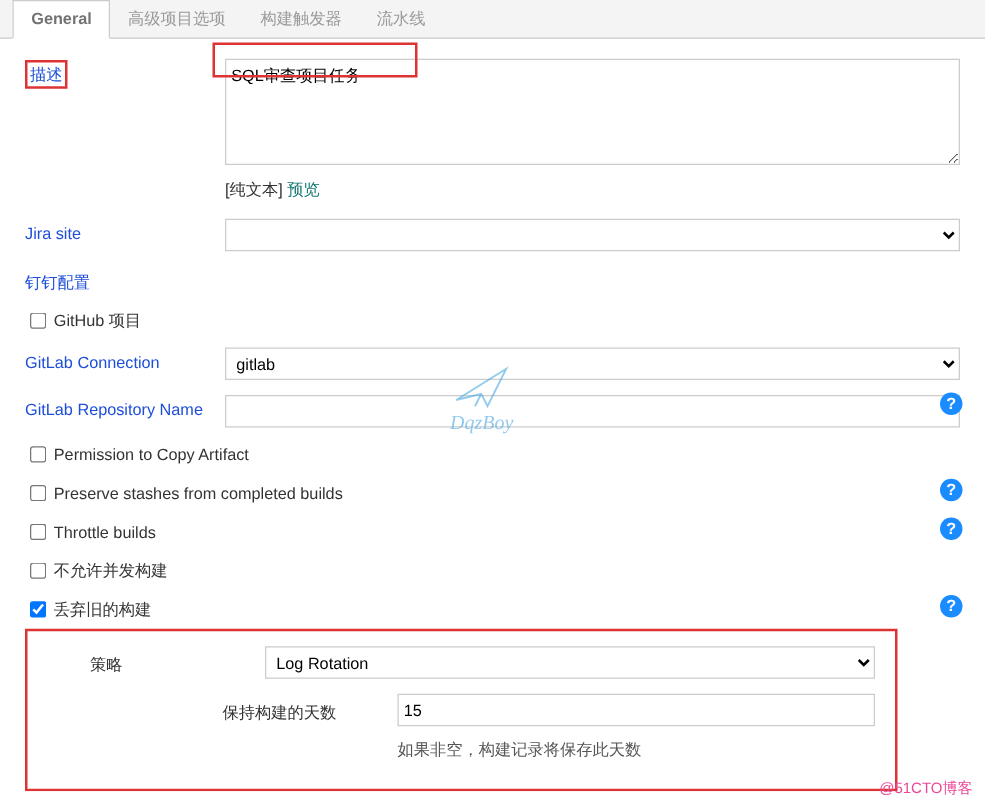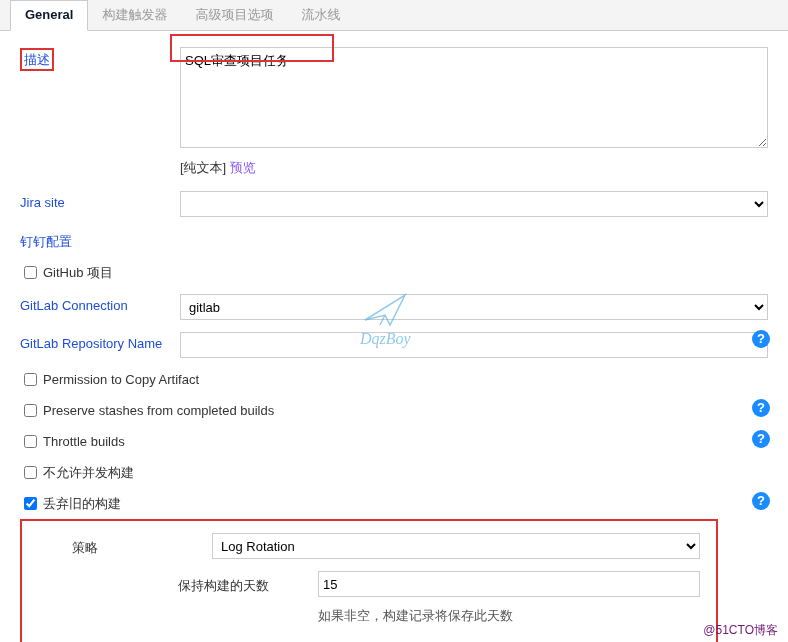--- a/index.html
+++ b/index.html
@@ -1,46 +1,46 @@
 <!DOCTYPE html>
 <html><head>
 <meta charset="utf-8">
 <style>
 html,body{margin:0;padding:0;font-family:Arial,"Microsoft YaHei",sans-serif;font-size:13px;color:#333;background:#fff;width:788px}
 .tabs{display:flex;border-bottom:1px solid #ccc;padding-left:10px;background:#f4f4f4}
 .tab{padding:6px 14px;color:#999;cursor:pointer;font-size:13px}
-.tab.active{background:#fff;border:1px solid #ccc;border-bottom:1px solid #fff;margin-bottom:-1px;color:#0f172a;font-weight:bold}
+.tab.active{background:#fff;border:1px solid #ccc;border-bottom:1px solid #fff;margin-bottom:-1px;color:#737373;font-weight:bold}
 .form{padding:10px 10px 0 10px}
 .row{display:flex;align-items:flex-start;padding:6px 0;position:relative}
 .label{width:160px;padding-left:10px;padding-top:4px;color:#1d4ed8}
 .field{flex:1;margin-right:10px}
-textarea{width:100%;height:101px;border:1px solid #ccc;padding:4px;font-family:inherit;font-size:13px;resize:both;box-sizing:border-box}
+textarea{width:100%;height:85px;border:1px solid #ccc;padding:4px;font-family:inherit;font-size:13px;resize:both;box-sizing:border-box}
 .subtext{margin-left:170px;padding:2px 0 8px 0;font-size:13px}
-.subtext a{color:#8b5cf6;text-decoration:none;cursor:pointer}
+.subtext a{color:#0f766e;text-decoration:none;cursor:pointer}
 select,input[type=text]{width:100%;height:26px;border:1px solid #ccc;background:#fff;padding:2px 4px;box-sizing:border-box;font-size:13px}
 .chk-row{display:flex;align-items:center;padding:6px 0 6px 10px;position:relative}
 .chk-row input{margin-right:6px}
 .help{position:absolute;right:8px;top:4px;width:18px;height:18px;border-radius:50%;background:#1a8cff;color:#fff;text-align:center;line-height:18px;font-size:13px;font-weight:bold}
 .redbox{border:2px solid #d33;padding:2px}
 .indent{margin-left:44px}
 .sublabel{width:140px;padding-top:4px}
 .subrow{display:flex;align-items:center;padding:6px 0}
 .subhelp{margin-left:170px;padding:4px 0;color:#555;font-size:13px}
 .watermark{position:absolute;left:360px;top:290px;pointer-events:none;opacity:.6;font-family:cursive;color:#4aa8e0;text-align:right}
 .watermark svg{display:block;margin:0 auto}
-.footer{position:absolute;right:10px;top:622px;color:#701a75;font-size:12px}
+.footer{position:absolute;right:10px;top:622px;color:#ec4899;font-size:12px}
 .section-box{border:2px solid #d33;margin-left:10px;margin-right:60px;padding:6px 6px 6px 6px}
 </style>
 </head>
 <body>
 
 <div class="tabs">
   <div class="tab active">General</div>
+  <div class="tab">高级项目选项</div>
   <div class="tab">构建触发器</div>
-  <div class="tab">高级项目选项</div>
   <div class="tab">流水线</div>
 </div>
 
 <div class="form">
 
   <div class="row">
     <div class="label"><span class="redbox">描述</span></div>
     <div class="field"><textarea style="">SQL审查项目任务</textarea></div>
   </div>
   <div style="position:absolute;left:170px;top:34px;width:160px;height:24px;border:2px solid #d33;pointer-events:none"></div>

